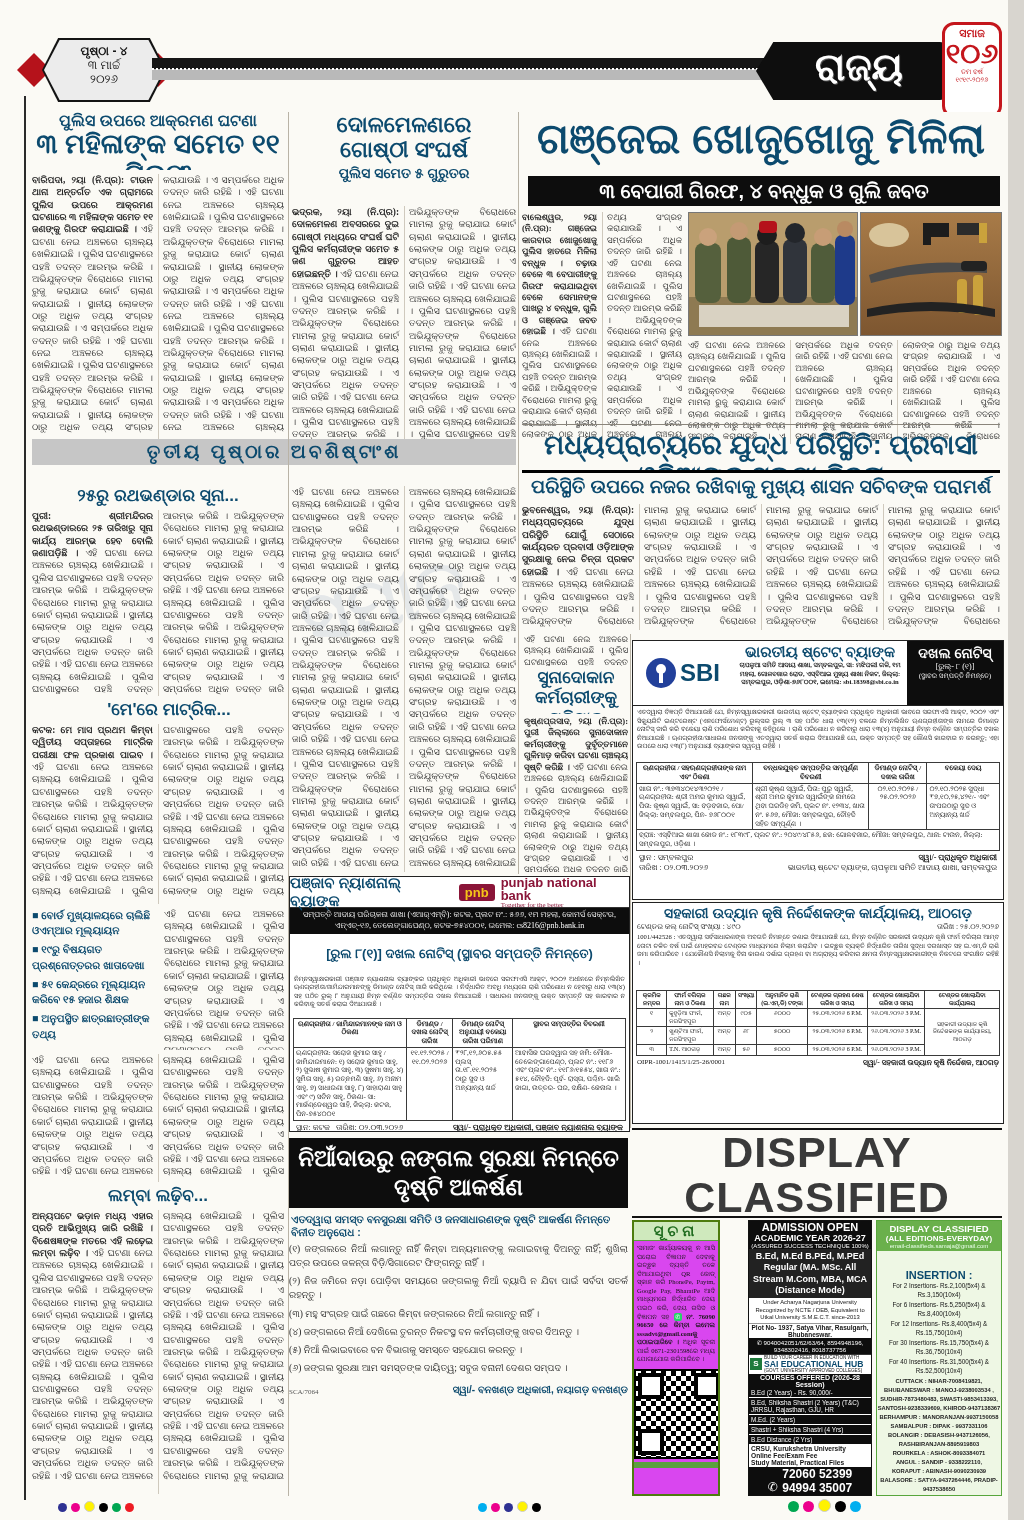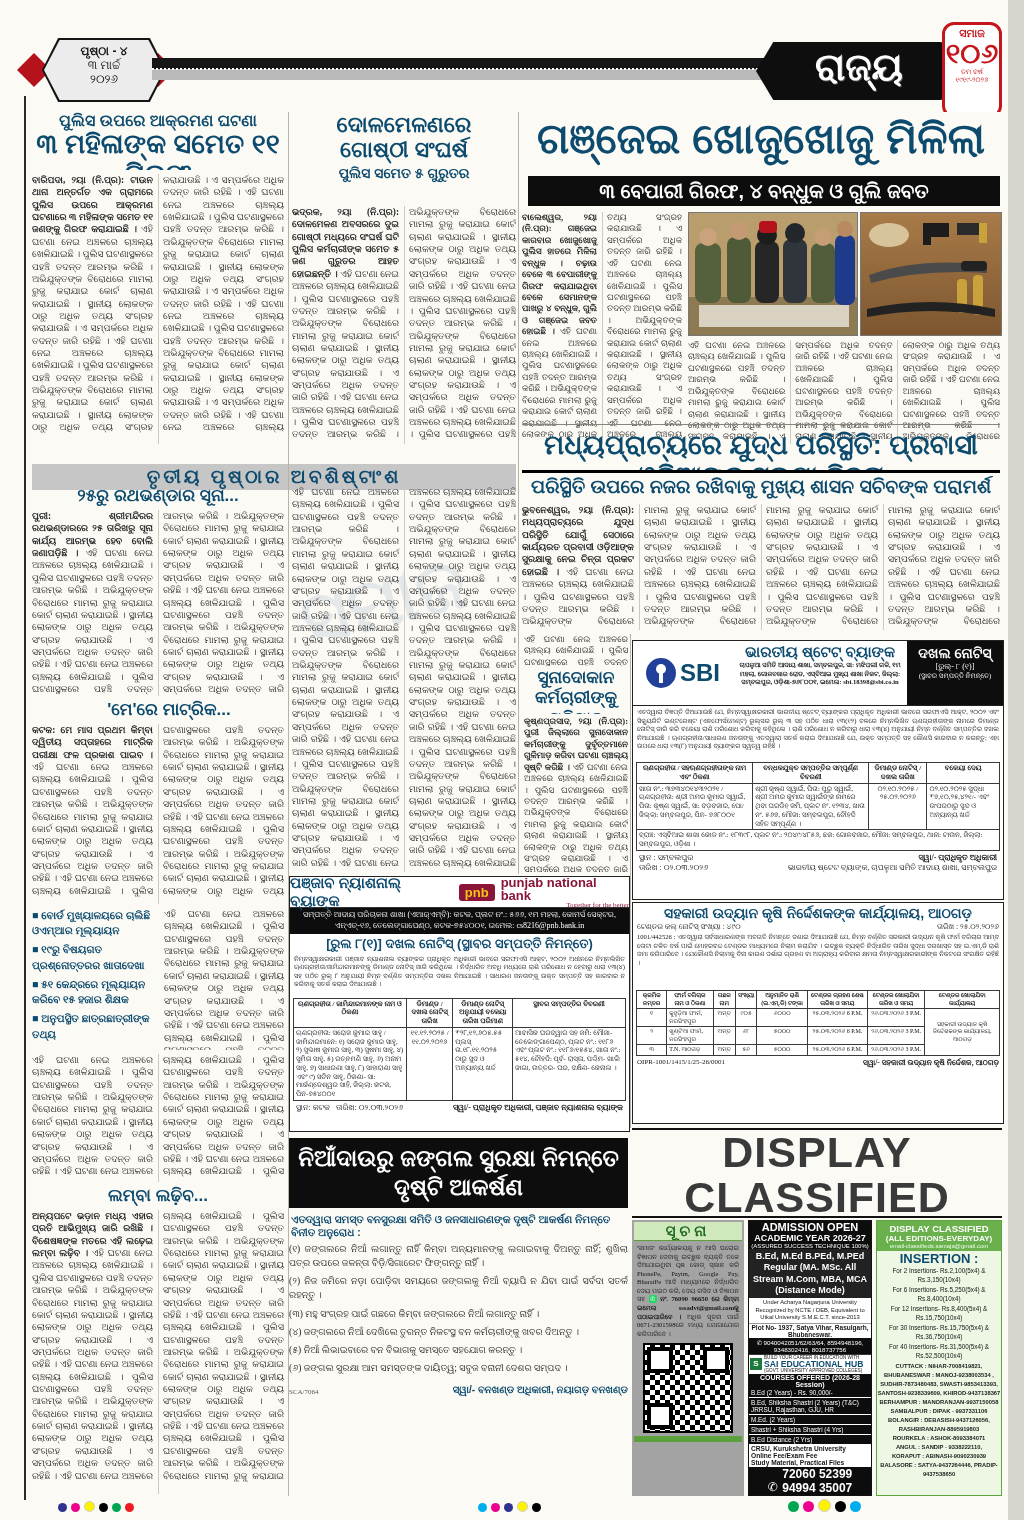--- a/index.html
+++ b/index.html
@@ -136,21 +136,21 @@
 
   <div class="hr" style="left:522px;top:424px;width:478px;"></div>
 
   <div class="abs ctr hl" style="left:522px;top:430px;width:478px;height:40px;font-size:27px;border-bottom:3px solid #000;">ମଧ୍ୟପ୍ରାଚ୍ୟରେ ଯୁଦ୍ଧ ପରିସ୍ଥିତି: ପ୍ରବାସୀ ଓଡ଼ିଆଙ୍କ ସୁରକ୍ଷା ଚିନ୍ତା</div>
   <div class="abs ctr hl" style="left:522px;top:476px;width:478px;height:24px;font-size:19px;">ପରିସ୍ଥିତି ଉପରେ ନଜର ରଖିବାକୁ ମୁଖ୍ୟ ଶାସନ ସଚିବଙ୍କ ପରାମର୍ଶ</div>
   <div class="abs bd c4" style="left:522px;top:504px;width:478px;height:126px;">
     <span class="lead">ଭୁବନେଶ୍ୱର, ୨ୟା (ନି.ପ୍ର): ମଧ୍ୟପ୍ରାଚ୍ୟରେ ଯୁଦ୍ଧ ପରିସ୍ଥିତି ଯୋଗୁଁ ସେଠାରେ କାର୍ଯ୍ୟରତ ପ୍ରବାସୀ ଓଡ଼ିଆଙ୍କ ସୁରକ୍ଷାକୁ ନେଇ ଚିନ୍ତା ପ୍ରକଟ ହୋଇଛି ।</span>
     <span>ଏହି ଘଟଣା ନେଇ ଅଞ୍ଚଳରେ ଚାଞ୍ଚଲ୍ୟ ଖେଳିଯାଇଛି । ପୁଲିସ ଘଟଣାସ୍ଥଳରେ ପହଞ୍ଚି ତଦନ୍ତ ଆରମ୍ଭ କରିଛି । ଅଭିଯୁକ୍ତଙ୍କ ବିରୋଧରେ ମାମଲା ରୁଜୁ କରାଯାଇ କୋର୍ଟ ଚାଲାଣ କରାଯାଇଛି । ସ୍ଥାନୀୟ ଲୋକଙ୍କ ଠାରୁ ଅଧିକ ତଥ୍ୟ ସଂଗ୍ରହ କରାଯାଉଛି । ଏ ସମ୍ପର୍କରେ ଅଧିକ ତଦନ୍ତ ଜାରି ରହିଛି । ଏହି ଘଟଣା ନେଇ ଅଞ୍ଚଳରେ ଚାଞ୍ଚଲ୍ୟ ଖେଳିଯାଇଛି । ପୁଲିସ ଘଟଣାସ୍ଥଳରେ ପହଞ୍ଚି ତଦନ୍ତ ଆରମ୍ଭ କରିଛି । ଅଭିଯୁକ୍ତଙ୍କ ବିରୋଧରେ ମାମଲା ରୁଜୁ କରାଯାଇ କୋର୍ଟ ଚାଲାଣ କରାଯାଇଛି । ସ୍ଥାନୀୟ ଲୋକଙ୍କ ଠାରୁ ଅଧିକ ତଥ୍ୟ ସଂଗ୍ରହ କରାଯାଉଛି । ଏ ସମ୍ପର୍କରେ ଅଧିକ ତଦନ୍ତ ଜାରି ରହିଛି । ଏହି ଘଟଣା ନେଇ ଅଞ୍ଚଳରେ ଚାଞ୍ଚଲ୍ୟ ଖେଳିଯାଇଛି । ପୁଲିସ ଘଟଣାସ୍ଥଳରେ ପହଞ୍ଚି ତଦନ୍ତ ଆରମ୍ଭ କରିଛି । ଅଭିଯୁକ୍ତଙ୍କ ବିରୋଧରେ ମାମଲା ରୁଜୁ କରାଯାଇ କୋର୍ଟ ଚାଲାଣ କରାଯାଇଛି । ସ୍ଥାନୀୟ ଲୋକଙ୍କ ଠାରୁ ଅଧିକ ତଥ୍ୟ ସଂଗ୍ରହ କରାଯାଉଛି । ଏ ସମ୍ପର୍କରେ ଅଧିକ ତଦନ୍ତ ଜାରି ରହିଛି । ଏହି ଘଟଣା ନେଇ ଅଞ୍ଚଳରେ ଚାଞ୍ଚଲ୍ୟ ଖେଳିଯାଇଛି । ପୁଲିସ ଘଟଣାସ୍ଥଳରେ ପହଞ୍ଚି ତଦନ୍ତ ଆରମ୍ଭ କରିଛି । ଅଭିଯୁକ୍ତଙ୍କ ବିରୋଧରେ ମାମଲା ରୁଜୁ କରାଯାଇ କୋର୍ଟ ଚାଲାଣ କରାଯାଇଛି । ସ୍ଥାନୀୟ ଲୋକଙ୍କ ଠାରୁ ଅଧିକ ତଥ୍ୟ ସଂଗ୍ରହ କରାଯାଉଛି । ଏ ସମ୍ପର୍କରେ ଅଧିକ ତଦନ୍ତ ଜାରି ରହିଛି । ଏହି ଘଟଣା ନେଇ ଅଞ୍ଚଳରେ ଚାଞ୍ଚଲ୍ୟ ଖେଳିଯାଇଛି । ପୁଲିସ ଘଟଣାସ୍ଥଳରେ ପହଞ୍ଚି ତଦନ୍ତ ଆରମ୍ଭ କରିଛି । ଅଭିଯୁକ୍ତଙ୍କ ବିରୋଧରେ ମାମଲା ରୁଜୁ କରାଯାଇ କୋର୍ଟ ଚାଲାଣ କରାଯାଇଛି । ସ୍ଥାନୀୟ ଲୋକଙ୍କ ଠାରୁ ଅଧିକ ତଥ୍ୟ ସଂଗ୍ରହ କରାଯାଉଛି । ଏ ସମ୍ପର୍କରେ ଅଧିକ ତଦନ୍ତ ଜାରି ରହିଛି ।</span>
   </div>
 
-  <div class="abs ctr" style="left:32px;top:464px;width:484px;height:26px;background:#c6c6c6;">
+  <div class="abs ctr" style="left:32px;top:439px;width:484px;height:26px;background:#c6c6c6;">
     <span class="hl" style="font-size:19px;line-height:26px;letter-spacing:3px;">ତୃତୀୟ ପୃଷ୍ଠାର ଅବଶିଷ୍ଟାଂଶ</span>
   </div>
 
   <div class="abs ctr hl" style="left:32px;top:486px;width:252px;height:22px;font-size:17px;">୨୫ରୁ ରଥଭଣ୍ଡାର ସୂନା...</div>
   <div class="abs bd c2" style="left:32px;top:510px;width:252px;height:186px;">
     <span class="lead">ପୁରୀ: ଶ୍ରୀମନ୍ଦିରର ରଥଭଣ୍ଡାରରେ ୨୫ ତାରିଖରୁ ସୂନା କାର୍ଯ୍ୟ ଆରମ୍ଭ ହେବ ବୋଲି ଜଣାପଡ଼ିଛି ।</span>
     <span>ଏହି ଘଟଣା ନେଇ ଅଞ୍ଚଳରେ ଚାଞ୍ଚଲ୍ୟ ଖେଳିଯାଇଛି । ପୁଲିସ ଘଟଣାସ୍ଥଳରେ ପହଞ୍ଚି ତଦନ୍ତ ଆରମ୍ଭ କରିଛି । ଅଭିଯୁକ୍ତଙ୍କ ବିରୋଧରେ ମାମଲା ରୁଜୁ କରାଯାଇ କୋର୍ଟ ଚାଲାଣ କରାଯାଇଛି । ସ୍ଥାନୀୟ ଲୋକଙ୍କ ଠାରୁ ଅଧିକ ତଥ୍ୟ ସଂଗ୍ରହ କରାଯାଉଛି । ଏ ସମ୍ପର୍କରେ ଅଧିକ ତଦନ୍ତ ଜାରି ରହିଛି । ଏହି ଘଟଣା ନେଇ ଅଞ୍ଚଳରେ ଚାଞ୍ଚଲ୍ୟ ଖେଳିଯାଇଛି । ପୁଲିସ ଘଟଣାସ୍ଥଳରେ ପହଞ୍ଚି ତଦନ୍ତ ଆରମ୍ଭ କରିଛି । ଅଭିଯୁକ୍ତଙ୍କ ବିରୋଧରେ ମାମଲା ରୁଜୁ କରାଯାଇ କୋର୍ଟ ଚାଲାଣ କରାଯାଇଛି । ସ୍ଥାନୀୟ ଲୋକଙ୍କ ଠାରୁ ଅଧିକ ତଥ୍ୟ ସଂଗ୍ରହ କରାଯାଉଛି । ଏ ସମ୍ପର୍କରେ ଅଧିକ ତଦନ୍ତ ଜାରି ରହିଛି । ଏହି ଘଟଣା ନେଇ ଅଞ୍ଚଳରେ ଚାଞ୍ଚଲ୍ୟ ଖେଳିଯାଇଛି । ପୁଲିସ ଘଟଣାସ୍ଥଳରେ ପହଞ୍ଚି ତଦନ୍ତ ଆରମ୍ଭ କରିଛି । ଅଭିଯୁକ୍ତଙ୍କ ବିରୋଧରେ ମାମଲା ରୁଜୁ କରାଯାଇ କୋର୍ଟ ଚାଲାଣ କରାଯାଇଛି । ସ୍ଥାନୀୟ ଲୋକଙ୍କ ଠାରୁ ଅଧିକ ତଥ୍ୟ ସଂଗ୍ରହ କରାଯାଉଛି । ଏ ସମ୍ପର୍କରେ ଅଧିକ ତଦନ୍ତ ଜାରି ରହିଛି । ଏହି ଘଟଣା ନେଇ ଅଞ୍ଚଳରେ ଚାଞ୍ଚଲ୍ୟ ଖେଳିଯାଇଛି । ପୁଲିସ ଘଟଣାସ୍ଥଳରେ ପହଞ୍ଚି ତଦନ୍ତ ଆରମ୍ଭ କରିଛି । ଅଭିଯୁକ୍ତଙ୍କ ବିରୋଧରେ ମାମଲା ରୁଜୁ କରାଯାଇ କୋର୍ଟ ଚାଲାଣ କରାଯାଇଛି । ସ୍ଥାନୀୟ ଲୋକଙ୍କ ଠାରୁ ଅଧିକ ତଥ୍ୟ ସଂଗ୍ରହ କରାଯାଉଛି । ଏ ସମ୍ପର୍କରେ ଅଧିକ ତଦନ୍ତ ଜାରି ରହିଛି ।</span>
   </div>
 
   <div class="abs ctr hl" style="left:43px;top:700px;width:252px;height:22px;font-size:17px;">'ମେ'ରେ ମାଟ୍ରିକ...</div>
@@ -305,25 +305,25 @@
       <span style="font-size:7.5px;font-weight:bold;">ସ୍ୱା/- ସହକାରୀ ଉଦ୍ୟାନ କୃଷି ନିର୍ଦ୍ଦେଶକ, ଆଠଗଡ଼</span>
     </div>
   </div>
 
   <div class="abs adbox" style="left:289px;top:876px;width:339px;height:254px;">
     <div style="display:flex;align-items:center;justify-content:center;gap:6px;height:30px;border-bottom:1px solid #333;">
       <span class="hl" style="font-size:15px;">ପଞ୍ଜାବ ନ୍ୟାଶନାଲ୍ ବ୍ୟାଙ୍କ</span>
       <span style="background:#8a1538;color:#f5c518;font-family:'Liberation Sans',sans-serif;font-weight:bold;font-size:13px;padding:1px 6px;border-radius:3px;">pnb</span>
       <span style="text-align:left;line-height:1;">
         <span class="hl" style="font-size:13px;color:#8a1538;display:block;">punjab national bank</span>
-        <span style="font-size:7px;color:#8a1538;display:block;text-align:right;">Together for the better</span>
+        <span style="font-size:7px;color:#8a1538;display:block;">Together for the better</span>
       </span>
     </div>
     <div class="blk ctr" style="font-size:8px;padding:2px 4px;line-height:1.35;">ସମ୍ପତ୍ତି ଆଦାୟ ପରିଚାଳନା ଶାଖା (ଏଆର୍‌ଏମ୍‌ବି): କଟକ, ପ୍ଲଟ ନଂ.: ୫୬୬, ୧ମ ମହଲା, କୋମର୍ସ ସେକ୍ଟର, ଏନ୍‌ଏଚ୍-୧୬, ତେଲେଙ୍ଗାପେଣ୍ଠ, କଟକ-୭୫୪୦୦୧, ଇମେଲ: cs8216@pnb.bank.in</div>
-    <div class="ctr hl" style="font-size:13px;padding:2px 0;">[ରୁଲ ୮(୧)] ଦଖଲ ନୋଟିସ୍ (ସ୍ଥାବର ସମ୍ପତ୍ତି ନିମନ୍ତେ)</div>
+    <div class="ctr hl" style="font-size:13px;padding:12px 0;">[ରୁଲ ୮(୧)] ଦଖଲ ନୋଟିସ୍ (ସ୍ଥାବର ସମ୍ପତ୍ତି ନିମନ୍ତେ)</div>
     <div class="tiny" style="padding:1px 4px;height:42px;overflow:hidden;">ନିମ୍ନସ୍ୱାକ୍ଷରକାରୀ ପଞ୍ଜାବ ନ୍ୟାଶନାଲ ବ୍ୟାଙ୍କର ପ୍ରାଧିକୃତ ଅଧିକାରୀ ଭାବରେ ସରଫାଏସି ଆକ୍ଟ, ୨୦୦୨ ଅଧୀନରେ ନିମ୍ନଲିଖିତ ଋଣଗ୍ରହୀତା/ଜାମିନ୍ଦାରମାନଙ୍କୁ ଡିମାଣ୍ଡ ନୋଟିସ୍ ଜାରି କରିଥିଲେ । ନିର୍ଦ୍ଧାରିତ ଅବଧି ମଧ୍ୟରେ ରାଶି ପରିଶୋଧ ନ ହେବାରୁ ଧାରା ୧୩(୪) ସହ ପଠିତ ରୁଲ୍ ୮ ଅନୁଯାୟୀ ନିମ୍ନ ବର୍ଣ୍ଣିତ ସମ୍ପତ୍ତିର ଦଖଲ ନିଆଯାଇଛି । ସାଧାରଣ ଜନତାଙ୍କୁ ଉକ୍ତ ସମ୍ପତ୍ତି ସହ କାରବାର ନ କରିବାକୁ ସତର୍କ କରାଇ ଦିଆଯାଉଛି ।</div>
     <table style="margin:0 3px;width:calc(100% - 6px);">
       <tbody>
           <tr>
         <th style="width:34%;">ଋଣଗ୍ରହୀତା / ଜାମିନ୍ଦାରମାନଙ୍କ ନାମ ଓ ଠିକଣା</th>
         <th style="width:14%;">ଡିମାଣ୍ଡ / ଦଖଲ ନୋଟିସ୍ ତାରିଖ</th>
         <th style="width:18%;">ଡିମାଣ୍ଡ ନୋଟିସ୍ ଅନୁଯାୟୀ ବକେୟା ତାରିଖ ପରିମାଣ</th>
         <th style="width:34%;">ସ୍ଥାବର ସମ୍ପତ୍ତିର ବିବରଣୀ</th>
       </tr>
       <tr>
@@ -355,21 +355,21 @@
       <span style="font-size:7px;color:#555;">SCA/7064</span>
       <span class="hl" style="font-size:10px;">ସ୍ୱା/- ବନଖଣ୍ଡ ଅଧିକାରୀ, ନୟାଗଡ଼ ବନଖଣ୍ଡ</span>
     </div>
   </div>
 
   <div class="abs" style="left:632px;top:1128px;width:370px;height:86px;border-top:2px solid #111;border-bottom:2px solid #111;">
     <div class="sans" style="font-size:43px;font-weight:900;color:#3a3a3a;letter-spacing:1px;line-height:1.05;text-align:center;">DISPLAY CLASSIFIED</div>
 
   </div>
 
-  <div class="abs" style="left:632px;top:1220px;width:112px;height:276px;border:2px solid #a3a3a3;background:#a3a3a3;box-sizing:border-box;">
+  <div class="abs" style="left:632px;top:1220px;width:88px;height:276px;border:2px solid #4d7c0f;background:#d946ef;box-sizing:border-box;">
     <div class="ctr" style="background:#cfe9bd;border-bottom:1px solid #5aa13e;">
       <span class="hl" style="font-size:15px;color:#1e6b1e;letter-spacing:4px;">ସୂଚନା</span>
     </div>
     <div class="tiny" style="padding:3px;">
       <span>'ସମାଜ' କାର୍ଯ୍ୟାଳୟକୁ ନ ଆସି ଘରୋଇ ବିଜ୍ଞାପନ ଦେବାକୁ ଇଚ୍ଛୁକ ବ୍ୟକ୍ତି ତଳେ ଦିଆଯାଇଥିବା QR କୋଡ୍ ସ୍କାନ କରି PhonePe, Paytm, Google Pay, BharatPe ଆଦି ମାଧ୍ୟମରେ ନିର୍ଦ୍ଧାରିତ ଦେୟ ପଇଠ କରି, ଦେୟ ରସିଦ ଓ ବିଜ୍ଞାପନ ସହ</span>
       <span style="display:inline-block;width:8px;height:8px;background:#25d366;border-radius:2px;color:#fff;font-size:6px;text-align:center;line-height:8px;">✆</span>
       <span style="font-weight:bold;">ନଂ. 76090 96650 ରେ କିମ୍ବା ଇମେଲ sssadvt@gmail.comକୁ ପଠାଇପାରିବେ ।</span>
       <span>ଅଧିକ ସୂଚନା ପାଇଁ 0671-2301598ରେ ମଧ୍ୟ ଯୋଗାଯୋଗ କରିପାରିବେ ।</span>
     </div>
     <div style="width:86px;height:86px;margin:2px auto 0;background:repeating-conic-gradient(#000 0 25%,#fff 0 50%) 0 0/10px 10px;position:relative;border:2px solid #000;">
@@ -419,21 +419,21 @@
       </span>
     </div>
   </div>
 
   <div class="abs sans" style="left:876px;top:1220px;width:126px;height:276px;border:1.5px solid #58a63c;background:#eef7e4;box-sizing:border-box;">
     <div class="ctr" style="background:#6ab04c;padding:2px 0;">
       <div class="hl" style="font-size:9.5px;color:#fff;">DISPLAY CLASSIFIED</div>
       <div class="hl" style="font-size:8px;color:#fff;">(ALL EDITIONS-EVERYDAY)</div>
       <div style="font-size:6px;color:#eaffea;">email-classifieds.samaja@gmail.com</div>
     </div>
-    <div class="ctr hl" style="font-size:13px;margin-top:0;">INSERTION :</div>
+    <div class="ctr hl" style="font-size:11px;margin-top:18px;">INSERTION :</div>
     <div class="ctr" style="font-size:6.3px;line-height:1.5;">
       <div>For 2 Insertions- Rs.2,100(5x4) &amp; Rs.3,150(10x4)</div>
       <div>For 6 Insertions- Rs.5,250(5x4) &amp; Rs.8,400(10x4)</div>
       <div>For 12 Insertions- Rs.8,400(5x4) &amp; Rs.15,750(10x4)</div>
       <div>For 30 Insertions- Rs.15,750(5x4) &amp; Rs.36,750(10x4)</div>
       <div>For 40 Insertions- Rs.31,500(5x4) &amp; Rs.52,500(10x4)</div>
     </div>
     <div class="ctr" style="font-size:5.8px;line-height:1.55;font-weight:bold;color:#222;margin-top:2px;">
       <div>CUTTACK : NIHAR-7008419821,</div>
       <div>BHUBANESWAR : MANOJ-9238003534 , SUDHIR-7873480483, SWASTI-9853413393, SANTOSH-9238339609, KHIROD-9437138367</div>

